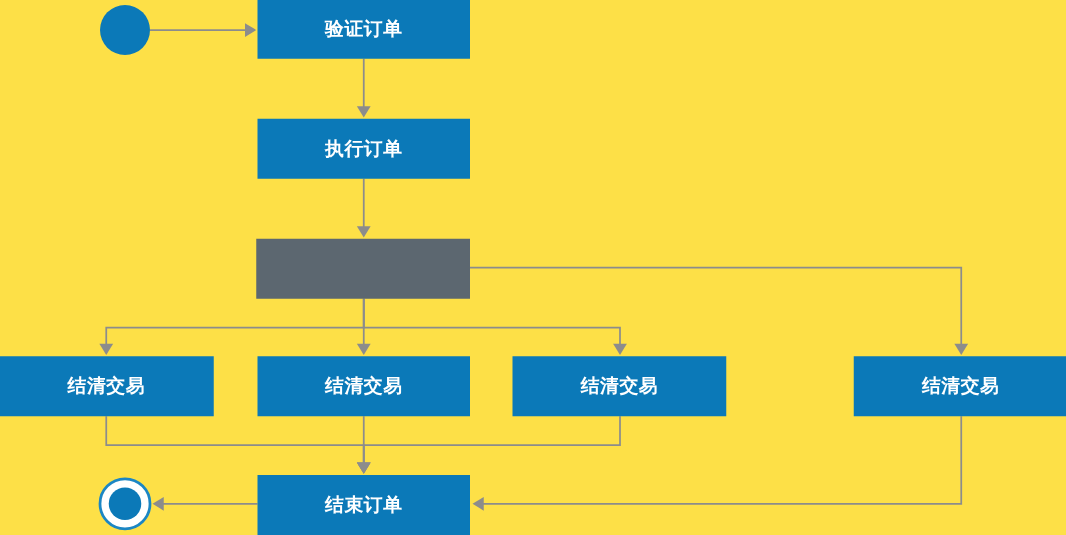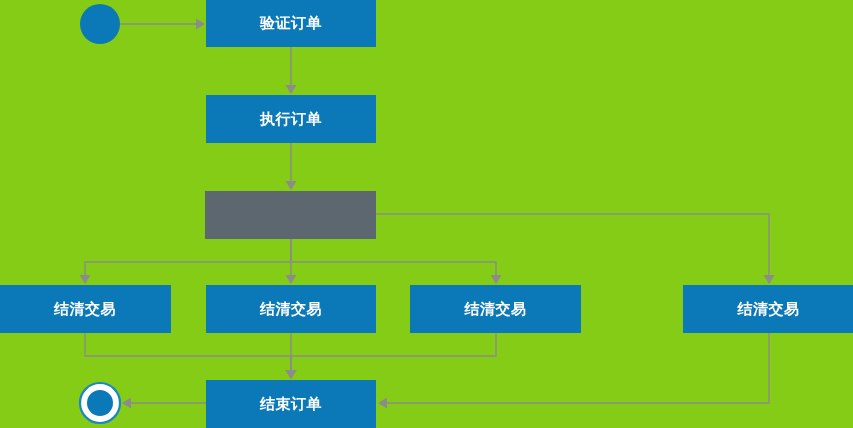--- a/index.html
+++ b/index.html
@@ -10,21 +10,21 @@
   body {
     width: 853px;
     height: 428px;
     overflow: hidden;
     font-family: "Liberation Sans", "DejaVu Sans", sans-serif;
   }
   #diagram-root {
     position: relative;
     width: 853px;
     height: 428px;
-    background: #84cc16;
+    background: #fde047;
   }
   svg.flow {
     display: block;
     width: 853px;
     height: 428px;
   }
   .node-label {
     font-family: "Liberation Sans", "DejaVu Sans", sans-serif;
     font-size: 15px;
     font-weight: bold;

